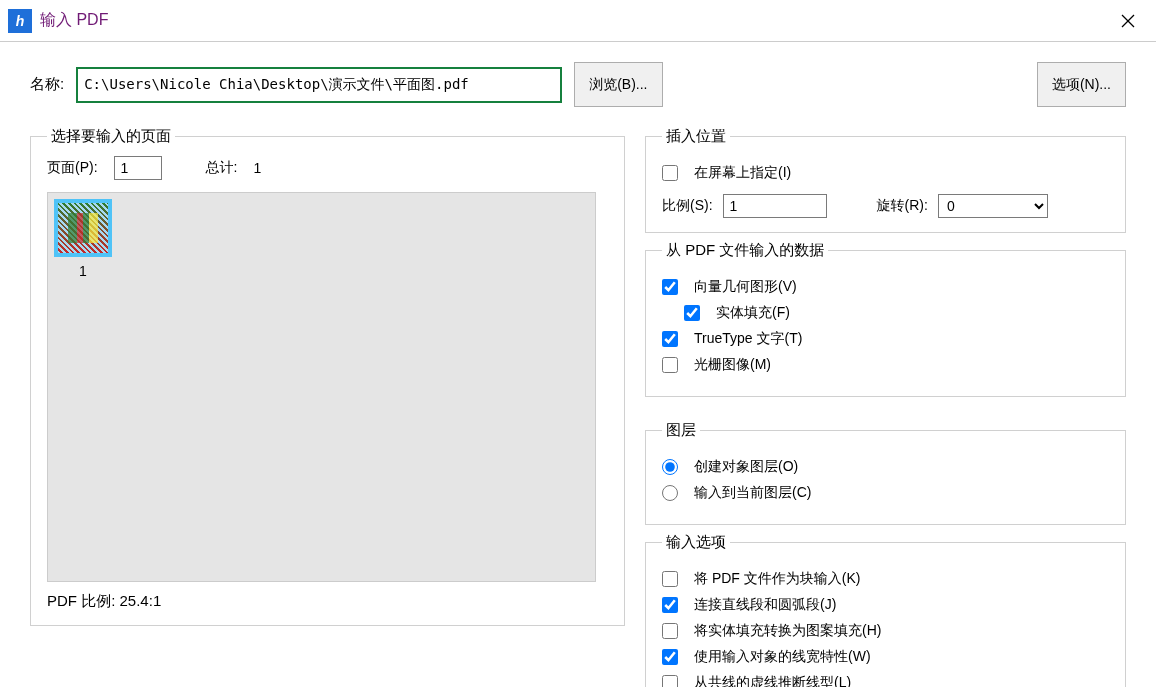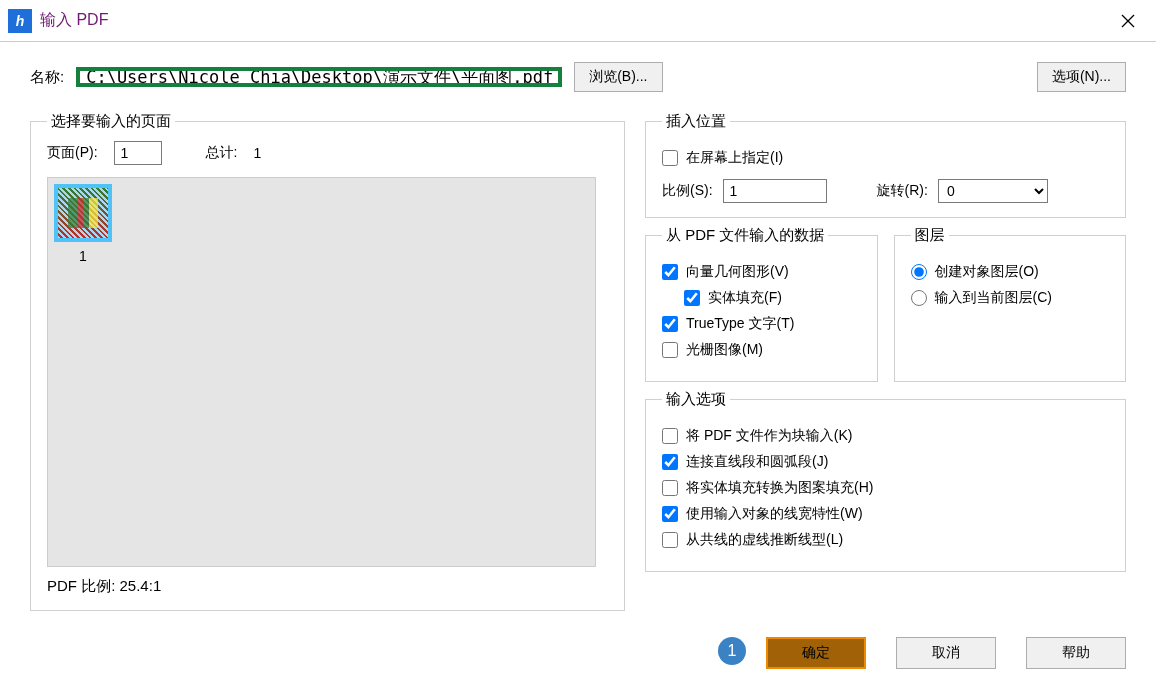--- a/index.html
+++ b/index.html
@@ -58,29 +58,29 @@
       align-items: center;
       gap: 12px;
       margin-bottom: 20px;
     }
     .label {
       font-size: 15px;
       color: #000;
     }
     .path-input {
       width: 486px;
-      height: 20px;
-      border: 4px solid #15803d;
+      height: 36px;
+      border: 2px solid #15803d;
       padding: 2px 6px;
       font-family: monospace, "Microsoft YaHei";
-      font-size: 17px;
+      font-size: 14px;
       background: #fff;
     }
     .btn {
-      height: 30px;
+      height: 45px;
       background: #f0f0f0;
       border: 1px solid #adadad;
       padding: 0 14px;
       font-size: 14px;
       cursor: pointer;
       font-family: inherit;
     }
     .btn-ok {
       border: 2px solid #ed8b00;
       background: #a16207;
@@ -166,21 +166,21 @@
       justify-content: space-between;
       margin-top: 10px;
       font-size: 15px;
     }
     .insert-pos {
       flex: 1;
     }
     .checkbox-row, .radio-row {
       display: flex;
       align-items: center;
-      gap: 8px;
+      gap: 16px;
       margin: 8px 0;
     }
     .checkbox-row.indent {
       margin-left: 22px;
     }
     input[type="checkbox"], input[type="radio"] {
       width: 16px;
       height: 16px;
       cursor: pointer;
     }
@@ -202,20 +202,21 @@
       width: 110px;
       height: 24px;
       border: 1px solid #7a7a7a;
       background: #fff;
       font-size: 14px;
       padding: 0 4px;
     }
     .two-fieldsets {
       display: flex;
       gap: 16px;
+      flex-direction: column;
     }
     .two-fieldsets fieldset {
       flex: 1;
     }
     .btn-row {
       display: flex;
       justify-content: flex-end;
       align-items: center;
       gap: 30px;
       margin-top: 18px;

